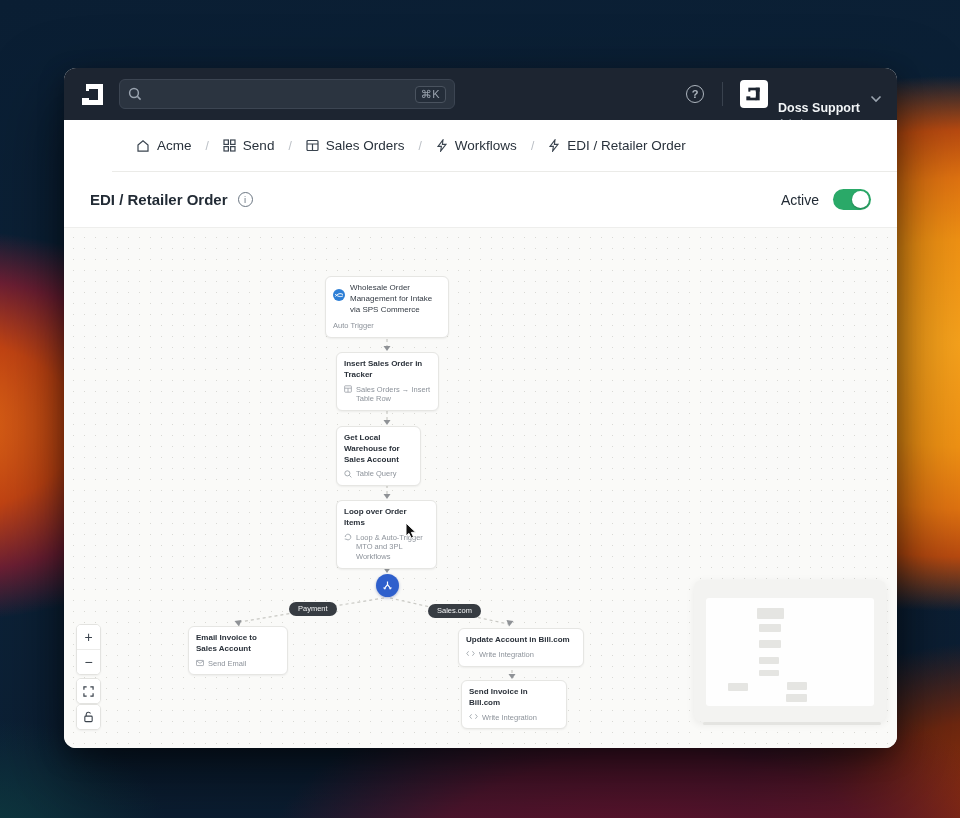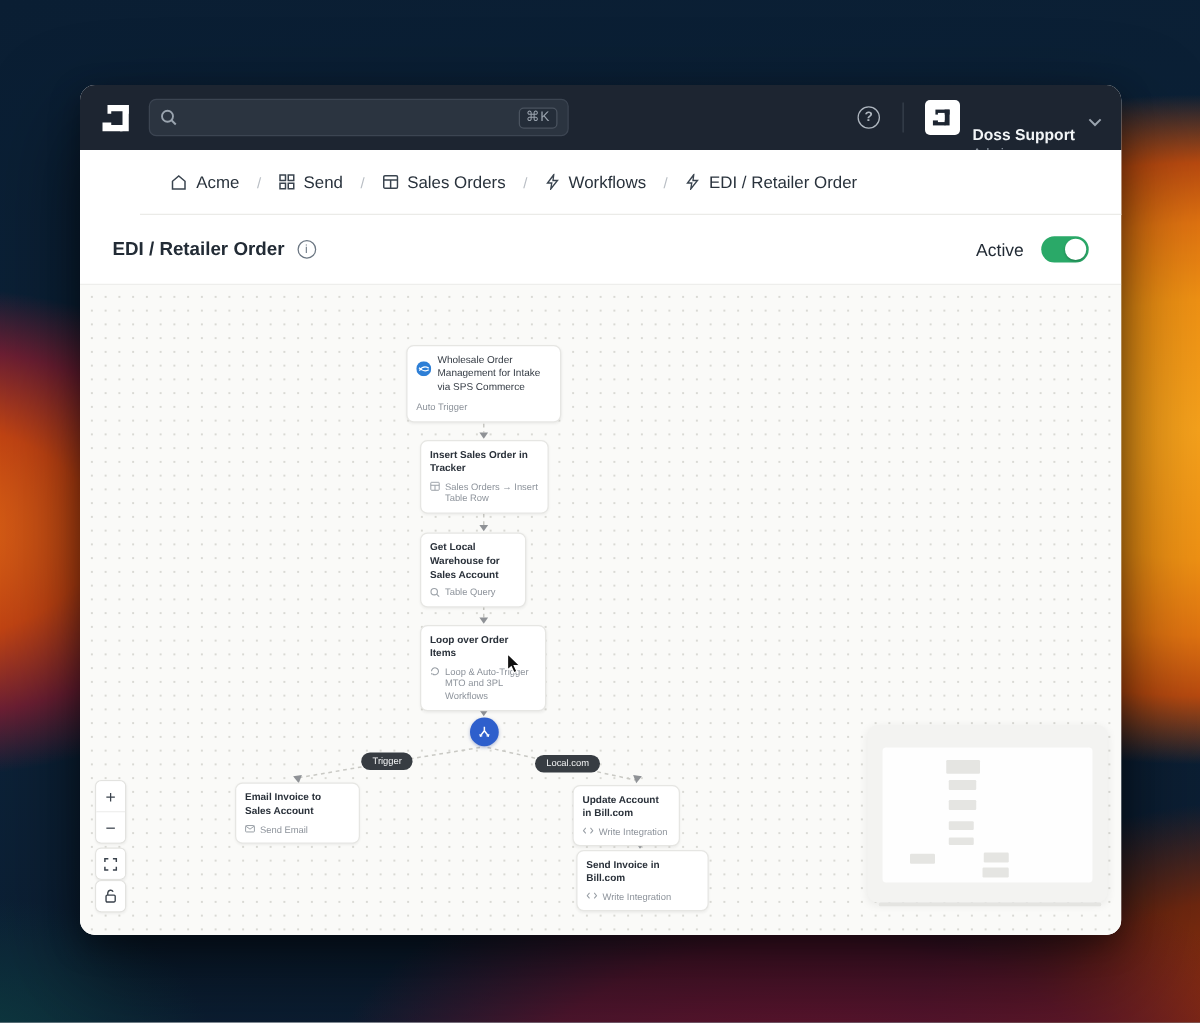--- a/index.html
+++ b/index.html
@@ -284,37 +284,37 @@
     <div class="branch-node" style="left:312px; top:346px;">
       <span style="display:flex">
         <svg width="11" height="11" viewBox="0 0 12 12" fill="none" stroke="#ffffff" stroke-width="1.3">
           <path d="M6 1.5 V5 M6 5 L2.5 9.5 M6 5 L9.5 9.5"></path>
           <path d="M2 8 L2.5 9.8 L4.2 9.4" stroke-width="1"></path>
           <path d="M10 8 L9.5 9.8 L7.8 9.4" stroke-width="1"></path>
         </svg>
       </span>
     </div>
 
-    <div class="pill" style="left:225px; top:374px;">Trigger</div>
-    <div class="pill" style="left:364px; top:376px;">Local.com</div>
+    <div class="pill" style="left:225px; top:374px;">Payment</div>
+    <div class="pill" style="left:364px; top:376px;">Sales.com</div>
 
     <div class="node" style="left:124px; top:398px; width:100px;">
       <div class="ntitle">Email Invoice to Sales Account</div>
       <div class="nsub">
         <span class="sicon">
           <svg width="8" height="8" viewBox="0 0 10 8" fill="none" stroke="#9aa0a7" stroke-width="1">
               <rect x="0.6" y="0.8" width="8.8" height="6.4" rx="0.8"></rect>
               <path d="M0.8 1.4 L5 4.4 L9.2 1.4"></path>
             </svg>
         </span>
         <span>Send Email</span>
       </div>
     </div>
 
-    <div class="node" style="left:394px; top:400px; width:86px;">
+    <div class="node" style="left:394px; top:400px; width:126px;">
       <div class="ntitle">Update Account in Bill.com</div>
       <div class="nsub">
         <span class="sicon">
           <svg width="9" height="7" viewBox="0 0 12 8" fill="none" stroke="#9aa0a7" stroke-width="1.1">
               <path d="M3.5 1 L1 4 L3.5 7 M8.5 1 L11 4 L8.5 7"></path>
             </svg>
         </span>
         <span>Write Integration</span>
       </div>
     </div>

